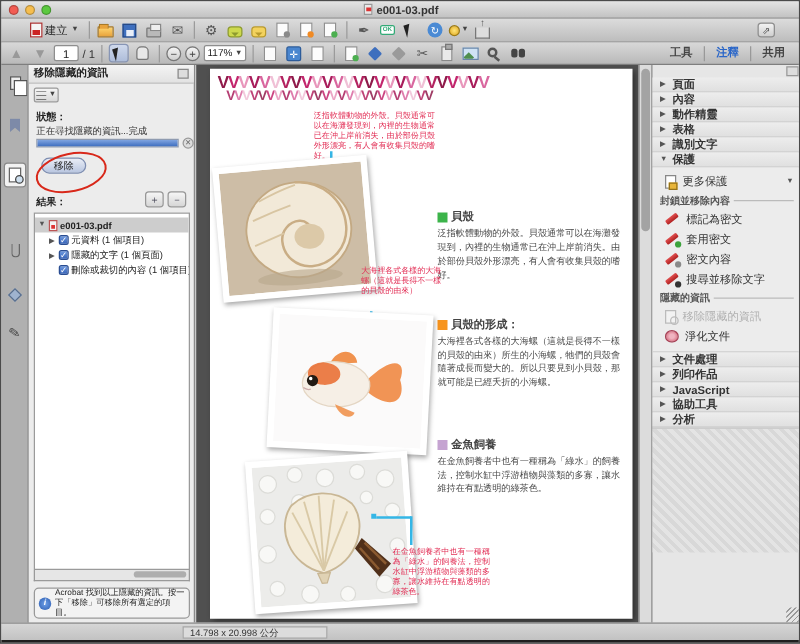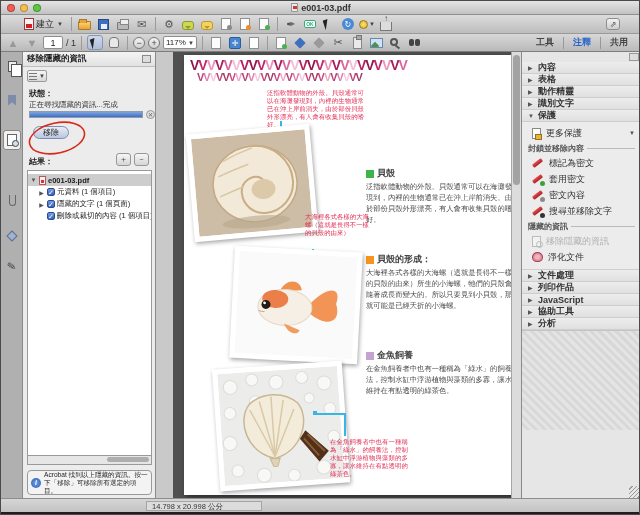--- a/index.html
+++ b/index.html
@@ -115,21 +115,21 @@
   .tlabel{font-size:7.5px;color:#222;}
   .hscroll{position:absolute;left:4px;top:404px;width:125px;height:9px;background:#e6e6e6;border:1px solid #9a9a9a;border-top:none;}
   .hthumb{position:absolute;right:2px;top:1px;width:42px;height:5px;background:#aeaeae;border-radius:3px;}
   .infobox{position:absolute;left:4px;top:418px;width:125px;height:25px;border:1px solid #999;border-radius:4px;background:#f3f3f3;
     display:flex;align-items:center;gap:3px;padding:2px 3px;}
   .infoic{width:10px;height:10px;border-radius:50%;background:radial-gradient(#6fa0e8,#2b5cb0);color:#fff;font-size:7px;line-height:10px;
     text-align:center;flex:none;font-weight:bold;font-style:italic;}
   .infotxt{font-size:6.6px;line-height:8px;color:#222;}
 
   
-  .docarea{position:absolute;left:156px;top:51px;width:354px;height:446px;background:#505050;overflow:hidden;margin-left:16px;}
+  .docarea{position:absolute;left:156px;top:51px;width:354px;height:446px;background:#505050;overflow:hidden;}
   .page{position:absolute;left:11px;top:3px;width:338px;height:440px;background:#fff;box-shadow:2px 2px 5px rgba(0,0,0,.5);overflow:hidden;}
   .zz{position:absolute;left:6px;top:4px;width:326px;overflow:hidden;}
   .zz-row{font-weight:bold;letter-spacing:-1px;line-height:13px;font-size:14px;white-space:nowrap;}
   .zz-row.r2{font-size:11px;line-height:10px;margin-left:7px;opacity:.85;}
   .callout{position:absolute;color:#e22e55;font-size:6.4px;line-height:8px;text-align:justify;}
   .cline{position:absolute;background:#35b6e6;}
   .csq{position:absolute;width:4px;height:4px;background:#35b6e6;}
   .photo{position:absolute;background:#fff;box-shadow:1px 2px 4px rgba(0,0,0,.35);padding:5px;}
   .photo svg{display:block;}
   .sect-h{position:absolute;display:flex;align-items:center;gap:3px;font-weight:bold;font-size:9px;color:#444;}
@@ -498,29 +498,33 @@
   <div class="vscroll">
     <div class="vthumb"></div>
   </div>
 
   <div class="rpanel">
     <div style="height:10px;position:relative">
       <span class="rcorner"></span>
     </div>
     <div class="acc">
         <span class="tri">▶</span>
+        <span>頁面</span>
+      </div>
+    <div class="acc">
+        <span class="tri">▶</span>
         <span>內容</span>
       </div>
     <div class="acc">
         <span class="tri">▶</span>
+        <span>動作精靈</span>
+      </div>
+    <div class="acc">
+        <span class="tri">▶</span>
         <span>表格</span>
-      </div>
-    <div class="acc">
-        <span class="tri">▶</span>
-        <span>動作精靈</span>
       </div>
     <div class="acc">
         <span class="tri">▶</span>
         <span>識別文字</span>
       </div>
     <div class="acc">
         <span class="tri">▼</span>
         <span>保護</span>
       </div>
 

